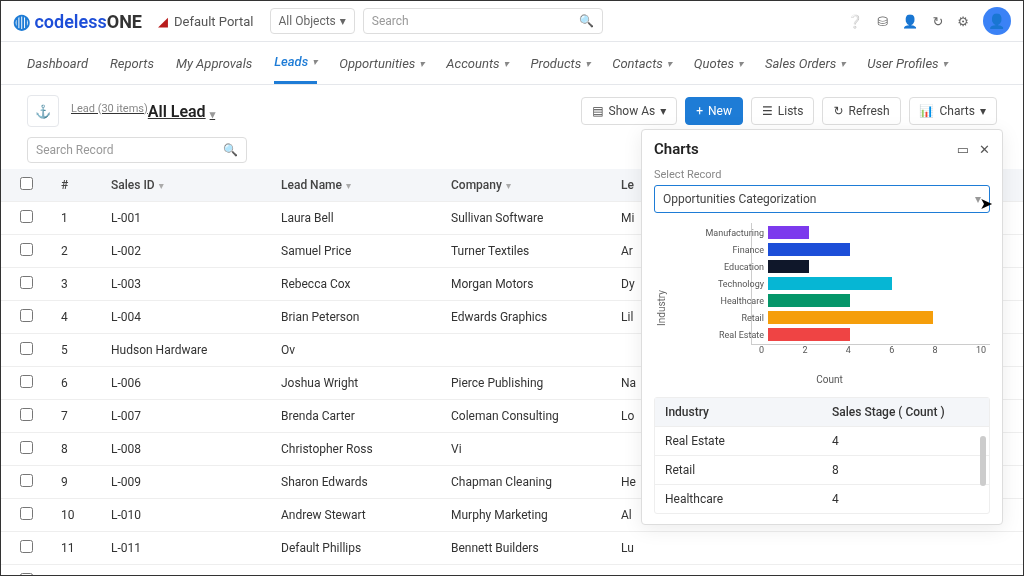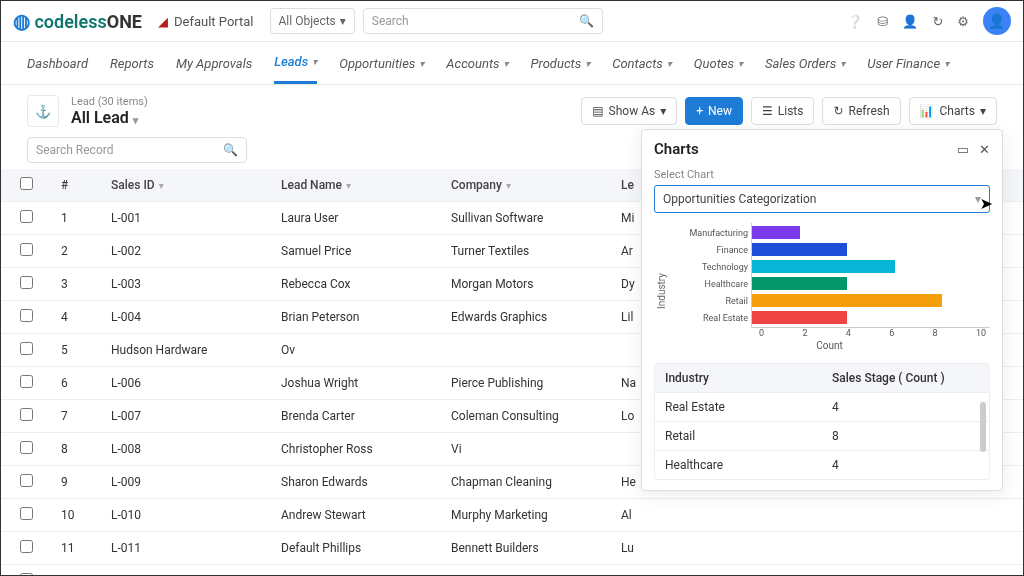--- a/index.html
+++ b/index.html
@@ -1,35 +1,35 @@
 <!DOCTYPE html>
 <html><head>
 <meta charset="utf-8">
 <style>
 * { box-sizing: border-box; margin: 0; padding: 0; font-family: -apple-system, BlinkMacSystemFont, "Segoe UI", Roboto, sans-serif; }
 body { background: #fff; font-size: 13px; color: #333; }
 .page { width: 1024px; height: 576px; border: 1px solid #333; overflow: hidden; position: relative; }
 .topbar { display: flex; align-items: center; padding: 6px 12px; border-bottom: 1px solid #e5e7eb; gap: 8px; }
 .logo { display: flex; align-items: center; gap: 4px; font-size: 18px; font-weight: 600; }
 .logo-icon { color: #1e7cd6; font-size: 20px; }
-.logo-codeless { color: #0f766e; }
+.logo-codeless { color: #1d4ed8; }
 .logo-one { color: #333; font-weight: 700; }
 .portal-chip { display: flex; align-items: center; gap: 6px; padding: 4px 8px; font-size: 13px; color: #555; }
 .caret-icon { color: #b91c1c; }
 .obj-select { border: 1px solid #ddd; border-radius: 4px; padding: 5px 8px; font-size: 12px; color: #666; display: flex; align-items: center; gap: 4px; }
 .search-box { flex: 1; max-width: 240px; border: 1px solid #ddd; border-radius: 4px; padding: 5px 26px 5px 8px; font-size: 12px; color: #999; position: relative; }
 .search-box .si { position: absolute; right: 8px; top: 50%; transform: translateY(-50%); color: #aaa; }
 .top-right { margin-left: auto; display: flex; align-items: center; gap: 14px; color: #666; }
 .avatar { width: 28px; height: 28px; border-radius: 50%; background: #3b82f6; color: #fff; display: flex; align-items: center; justify-content: center; font-size: 14px; }
 .tabs { display: flex; gap: 22px; padding: 0 26px; border-bottom: 1px solid #e5e7eb; }
 .tab { padding: 12px 0; font-size: 13px; color: #555; display: flex; align-items: center; gap: 4px; cursor: pointer; font-style: italic; }
 .tab.active { color: #1e7cd6; border-bottom: 3px solid #1e7cd6; font-weight: 500; }
 .subhead { display: flex; align-items: center; padding: 10px 26px 4px; gap: 12px; }
 .anchor-box { width: 32px; height: 32px; border: 1px solid #e5e7eb; border-radius: 4px; display: flex; align-items: center; justify-content: center; color: #555; }
-.sub-title-wrap { display: flex; flex-direction: column; }
+.sub-title-wrap { display: flex; flex-direction: row; text-decoration: underline; }
 .sub-count { font-size: 11px; color: #888; }
 .sub-title { font-size: 16px; font-weight: 600; color: #222; display: flex; align-items: flex-end; gap: 4px; }
 .sub-actions { margin-left: auto; display: flex; gap: 8px; }
 .btn { border: 1px solid #ddd; border-radius: 4px; padding: 6px 10px; font-size: 12px; color: #444; background: #fff; display: flex; align-items: center; gap: 5px; cursor: pointer; }
 .btn.primary { background: #1e7cd6; color: #fff; border-color: #1e7cd6; }
 .search-rec { margin: 6px 26px; width: 220px; border: 1px solid #ddd; border-radius: 4px; padding: 5px 26px 5px 8px; font-size: 12px; color: #999; position: relative; }
 .search-rec .si { position: absolute; right: 8px; top: 50%; transform: translateY(-50%); color: #aaa; }
 .table { width: 100%; }
 .thead, .trow { display: flex; align-items: center; border-bottom: 1px solid #eee; }
 .thead { background: #f4f6f9; font-weight: 500; color: #444; }
@@ -44,26 +44,26 @@
 
 .chart-panel { position: absolute; top: 128px; right: 20px; width: 362px; background: #fff; border: 1px solid #ddd; border-radius: 4px; box-shadow: 0 4px 20px rgba(0,0,0,0.08); z-index: 10; padding: 10px 12px; }
 .chart-head { display: flex; align-items: center; justify-content: space-between; margin-bottom: 10px; }
 .chart-head-title { font-size: 15px; font-weight: 600; color: #222; }
 .chart-head-icons { display: flex; gap: 10px; color: #555; cursor: pointer; }
 .chart-label { font-size: 11px; color: #888; margin-bottom: 4px; }
 .chart-select { border: 1px solid #1e7cd6; border-radius: 3px; padding: 6px 8px; font-size: 12px; color: #444; display: flex; align-items: center; justify-content: space-between; margin-bottom: 10px; position: relative; }
 .cursor { position: absolute; right: -4px; top: 8px; font-size: 16px; color: #000; pointer-events: none; }
 .chart-area { display: flex; align-items: stretch; margin-bottom: 4px; }
 .y-label { writing-mode: vertical-rl; transform: rotate(180deg); font-size: 10px; color: #666; text-align: center; padding: 0 2px; }
-.bars { flex: 1; display: flex; flex-direction: column; gap: 2px; border-left: 1px solid #ccc; border-bottom: 1px solid #ccc; padding: 2px 0; }
+.bars { flex: 1; display: flex; flex-direction: column; gap: 2px; border-left: 1px solid #ccc; border-bottom: 1px solid #ccc; padding: 2px 16px; }
 .bar-row { display: flex; align-items: center; height: 15px; }
 .bar-cat { width: 72px; font-size: 9px; text-align: right; padding-right: 4px; color: #555; margin-left: -72px; }
 .bar { height: 13px; }
 .x-axis { display: flex; justify-content: space-between; font-size: 9px; color: #555; margin-left: 8px; margin-right: 4px; }
-.x-title { text-align: center; font-size: 10px; color: #555; margin: 2px 0 8px; }
+.x-title { text-align: center; font-size: 10px; color: #555; margin: 19px 0 8px; }
 .chart-table { border: 1px solid #eee; border-radius: 3px; }
 .ct-head { display: flex; background: #f4f6f9; font-size: 12px; font-weight: 500; }
 .ct-row { display: flex; font-size: 12px; border-top: 1px solid #eee; }
 .ct-cell { padding: 7px 10px; flex: 1; }
 .ct-scroll { width: 6px; background: #ccc; border-radius: 3px; position: absolute; right: 16px; height: 50px; bottom: 38px; }
 .chart-bars-wrap { margin-left: 82px; }
 </style>
 </head>
 <body>
 
@@ -130,21 +130,21 @@
       </div>
       <div class="tab">
         <span>Quotes</span>
         <span style="font-size:10px;color:#888">▾</span>
       </div>
       <div class="tab">
         <span>Sales Orders</span>
         <span style="font-size:10px;color:#888">▾</span>
       </div>
       <div class="tab">
-        <span>User Finance</span>
+        <span>User Profiles</span>
         <span style="font-size:10px;color:#888">▾</span>
       </div>
     </div>
 
   <div class="subhead">
     <div class="anchor-box">⚓</div>
     <div class="sub-title-wrap">
       <div class="sub-count">Lead (30 items)</div>
       <div class="sub-title">
         <span>All Lead</span>
@@ -189,21 +189,21 @@
       <div class="cell c-id"><span>Sales ID</span><span class="filter-icon">▾</span></div>
       <div class="cell c-name"><span>Lead Name</span><span class="filter-icon">▾</span></div>
       <div class="cell c-company"><span>Company</span><span class="filter-icon">▾</span></div>
       <div class="cell c-rest">Le</div>
     </div>
     <div id="tbody">
         <div class="trow" style="position: relative;">
           <div class="cell c-chk"><input type="checkbox" style=""></div>
           <div class="cell c-num">1</div>
           <div class="cell c-id">L-001</div>
-          <div class="cell c-name">Laura User</div>
+          <div class="cell c-name">Laura Bell</div>
           <div class="cell c-company">Sullivan Software</div>
           <div class="cell c-rest">Mi</div>
         </div>
         <div class="trow" style="position: relative;">
           <div class="cell c-chk"><input type="checkbox" style=""></div>
           <div class="cell c-num">2</div>
           <div class="cell c-id">L-002</div>
           <div class="cell c-name">Samuel Price</div>
           <div class="cell c-company">Turner Textiles</div>
           <div class="cell c-rest">Ar</div>
@@ -289,38 +289,42 @@
   </div>
 
   <div class="chart-panel">
     <div class="chart-head">
       <div class="chart-head-title">Charts</div>
       <div class="chart-head-icons">
         <span>▭</span>
         <span>✕</span>
       </div>
     </div>
-    <div class="chart-label">Select Chart</div>
+    <div class="chart-label">Select Record</div>
     <div class="chart-select">
       <span>Opportunities Categorization</span>
       <span style="color:#999">▾</span>
       <span class="cursor">➤</span>
     </div>
     <div class="chart-area">
       <div class="y-label">Industry</div>
       <div style="flex:1">
         <div class="chart-bars-wrap">
           <div class="bars" id="bars">
               <div class="bar-row">
                 <div class="bar-cat">Manufacturing</div>
                 <div class="bar" style="width:20%;background:#7c3aed"></div>
               </div>
               <div class="bar-row">
                 <div class="bar-cat">Finance</div>
                 <div class="bar" style="width:40%;background:#1d4ed8"></div>
+              </div>
+              <div class="bar-row">
+                <div class="bar-cat">Education</div>
+                <div class="bar" style="width:20%;background:#0f172a"></div>
               </div>
               <div class="bar-row">
                 <div class="bar-cat">Technology</div>
                 <div class="bar" style="width:60%;background:#06b6d4"></div>
               </div>
               <div class="bar-row">
                 <div class="bar-cat">Healthcare</div>
                 <div class="bar" style="width:40%;background:#059669"></div>
               </div>
               <div class="bar-row">

